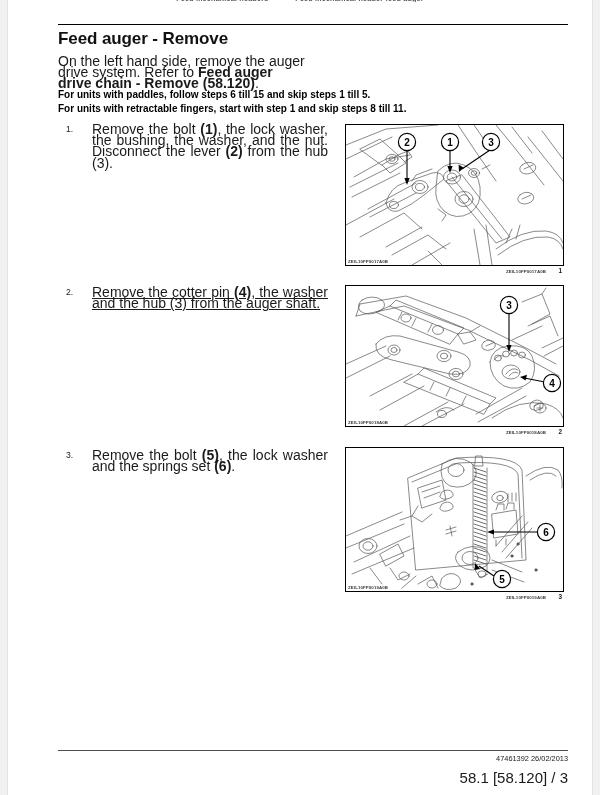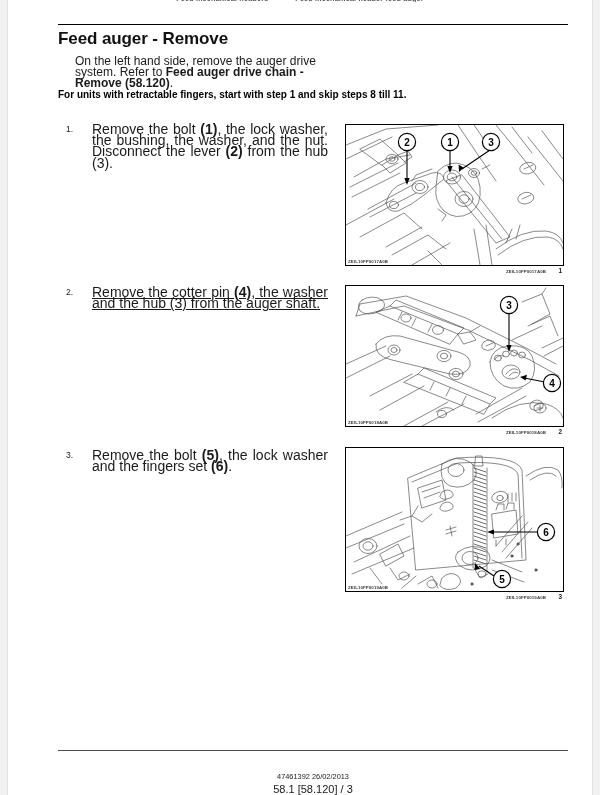--- a/index.html
+++ b/index.html
@@ -62,24 +62,23 @@
     font-weight: bold;
     color: #111;
     letter-spacing: -0.1px;
   }
 
   .intro {
     position: absolute;
     left: 50px;
     top: 56px;
     width: 252px;
-    font-size: 12px;
+    font-size: 14px;
     line-height: 11.2px;
     color: #1a1a1a;
-    margin-left: 17px;
   }
   .intro b { font-weight: bold; }
 
   .notices {
     position: absolute;
     left: 50px;
     top: 88px;
     width: 430px;
     font-size: 10px;
     line-height: 13.5px;
@@ -179,27 +178,27 @@
     position: absolute;
     left: 50px;
     top: 750px;
     width: 510px;
     height: 1px;
     background: #4d4d4d;
   }
   .footer {
     position: absolute;
     left: 50px;
-    top: 772px;
+    top: 754px;
     width: 510px;
-    text-align: center;
+    text-align: right;
     color: #1a1a1a;
   }
   .footer .line1 { font-size: 7.4px; line-height: 10px; }
-  .footer .line2 { font-size: 11px; line-height: 13px; margin-top: 1px; }
+  .footer .line2 { font-size: 15px; line-height: 13px; margin-top: 7px; }
 </style>
 </head>
 <body>
 
 <div class="page">
 
   <div class="running-header">
     <span>Feed mechanical headers</span>
     <span class="sep">-</span>
     <span>Feed mechanical header feed auger</span>
@@ -207,36 +206,37 @@
 
   <div class="rule-top"></div>
 
   <div class="title">Feed auger - Remove</div>
 
   <div class="intro">
     <span>On the left hand side, remove the auger drive system. Refer to </span><b>Feed auger drive chain - Remove (58.120)</b><span>.</span>
   </div>
 
   <div class="notices">
+    <div>For units with paddles, follow steps 6 till 15 and skip steps 1 till 5.</div>
     <div>For units with retractable fingers, start with step 1 and skip steps 8 till 11.</div>
   </div>
 
   <div class="step" id="step-1">
     <div class="num">1.</div>
     <div class="body"><span>Remove the bolt </span><b>(1)</b><span>, the lock washer, the bushing, the washer, and the nut.  Disconnect the lever </span><b>(2)</b><span> from the hub (3).</span></div>
   </div>
 
   <div class="step" id="step-2">
     <div class="num">2.</div>
     <div class="body"><span>Remove the cotter pin </span><b>(4)</b><span>, the washer and the hub  (3) from the auger shaft.</span></div>
   </div>
 
   <div class="step" id="step-3">
     <div class="num">3.</div>
-    <div class="body"><span>Remove the bolt </span><b>(5)</b><span>, the lock washer and the fingers set </span><b>(6)</b><span>.</span></div>
+    <div class="body"><span>Remove the bolt </span><b>(5)</b><span>, the lock washer and the springs set </span><b>(6)</b><span>.</span></div>
   </div>
 
   <div class="figure" id="figure-1">
     <div class="frame">
       <svg class="art" width="217" height="140" viewBox="0 0 217 140">
         <g fill="none" stroke="#58585a" stroke-width="0.7" stroke-linecap="round" stroke-linejoin="round">
 
           <path d="M0 20 L40 4 L92 0"></path>
           <path d="M0 34 L46 12"></path>
           <path d="M8 52 L40 34 L64 30"></path>

